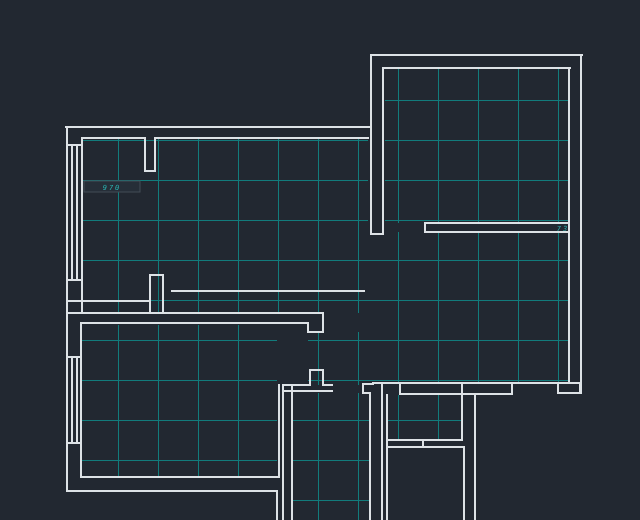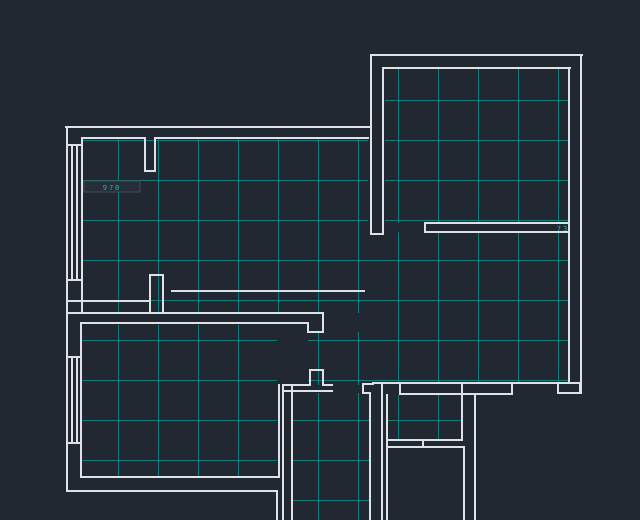--- a/index.html
+++ b/index.html
@@ -2,20 +2,21 @@
 <html><head>
 <meta charset="utf-8">
 <style>
   html,body{margin:0;padding:0;background:#222831;}
   .viewport{
     position:relative;
     width:640px;height:520px;
     overflow:hidden;
     background:#222831;
     font-family:"DejaVu Sans Mono", monospace;
+    font-style:italic;
   }
   svg{display:block}
   text{font-family:"DejaVu Sans Mono", monospace;}
 </style>
 </head>
 <body>
 
 <div class="viewport">
   <svg id="plan" width="640" height="520" viewBox="0 0 640 520" xmlns="http://www.w3.org/2000/svg">
       <rect x="0" y="0" width="640" height="520" fill="#222831"></rect>

